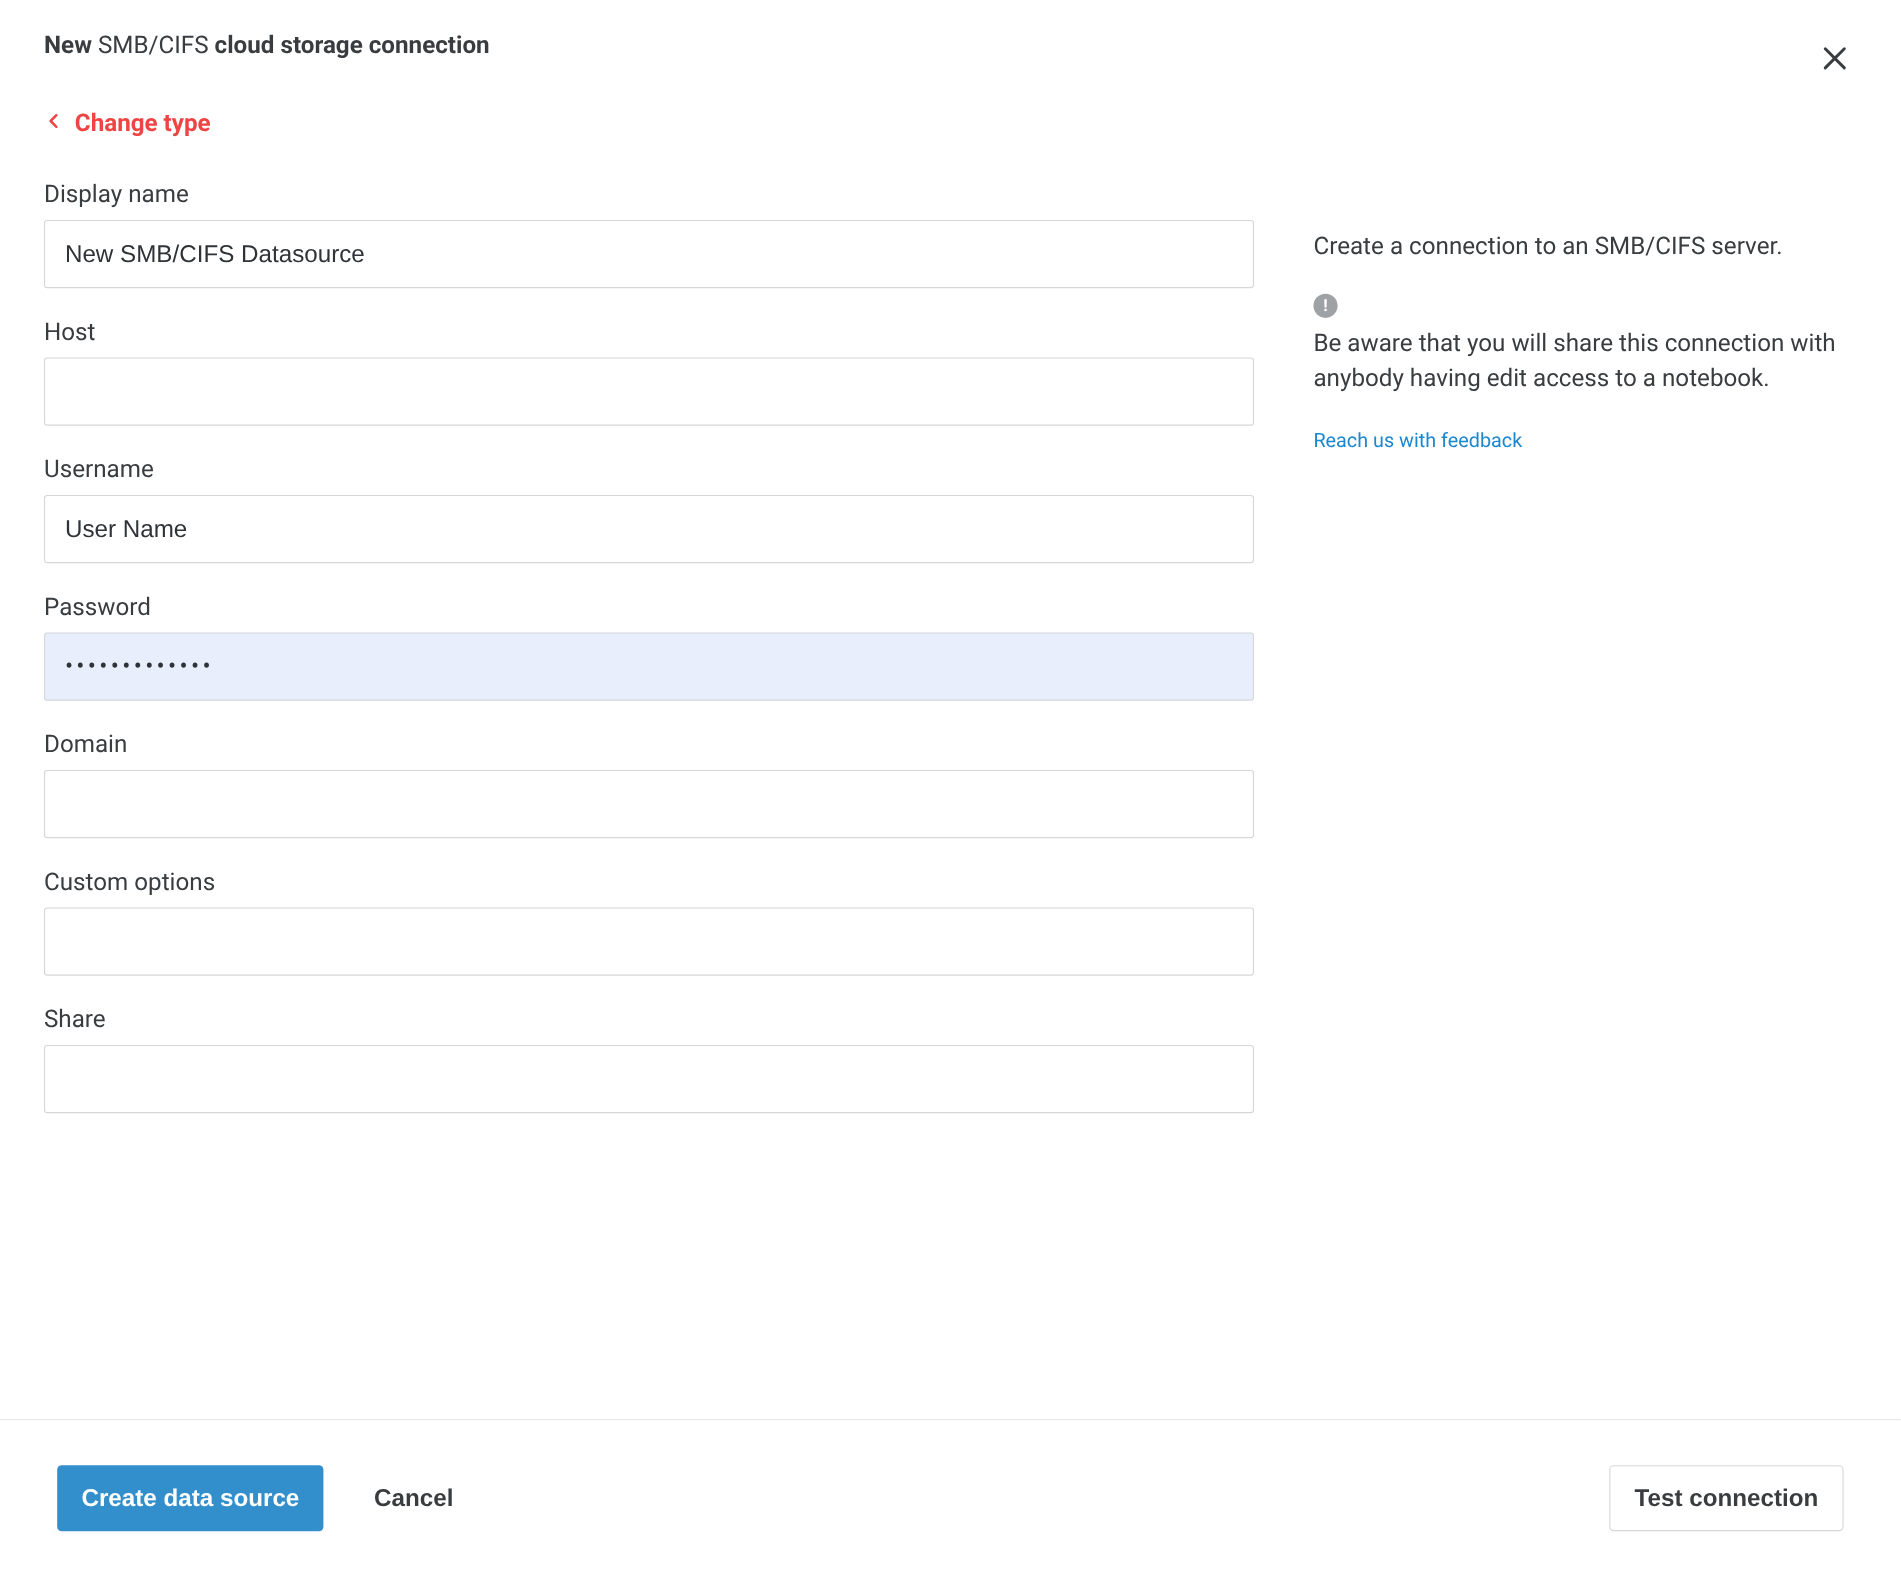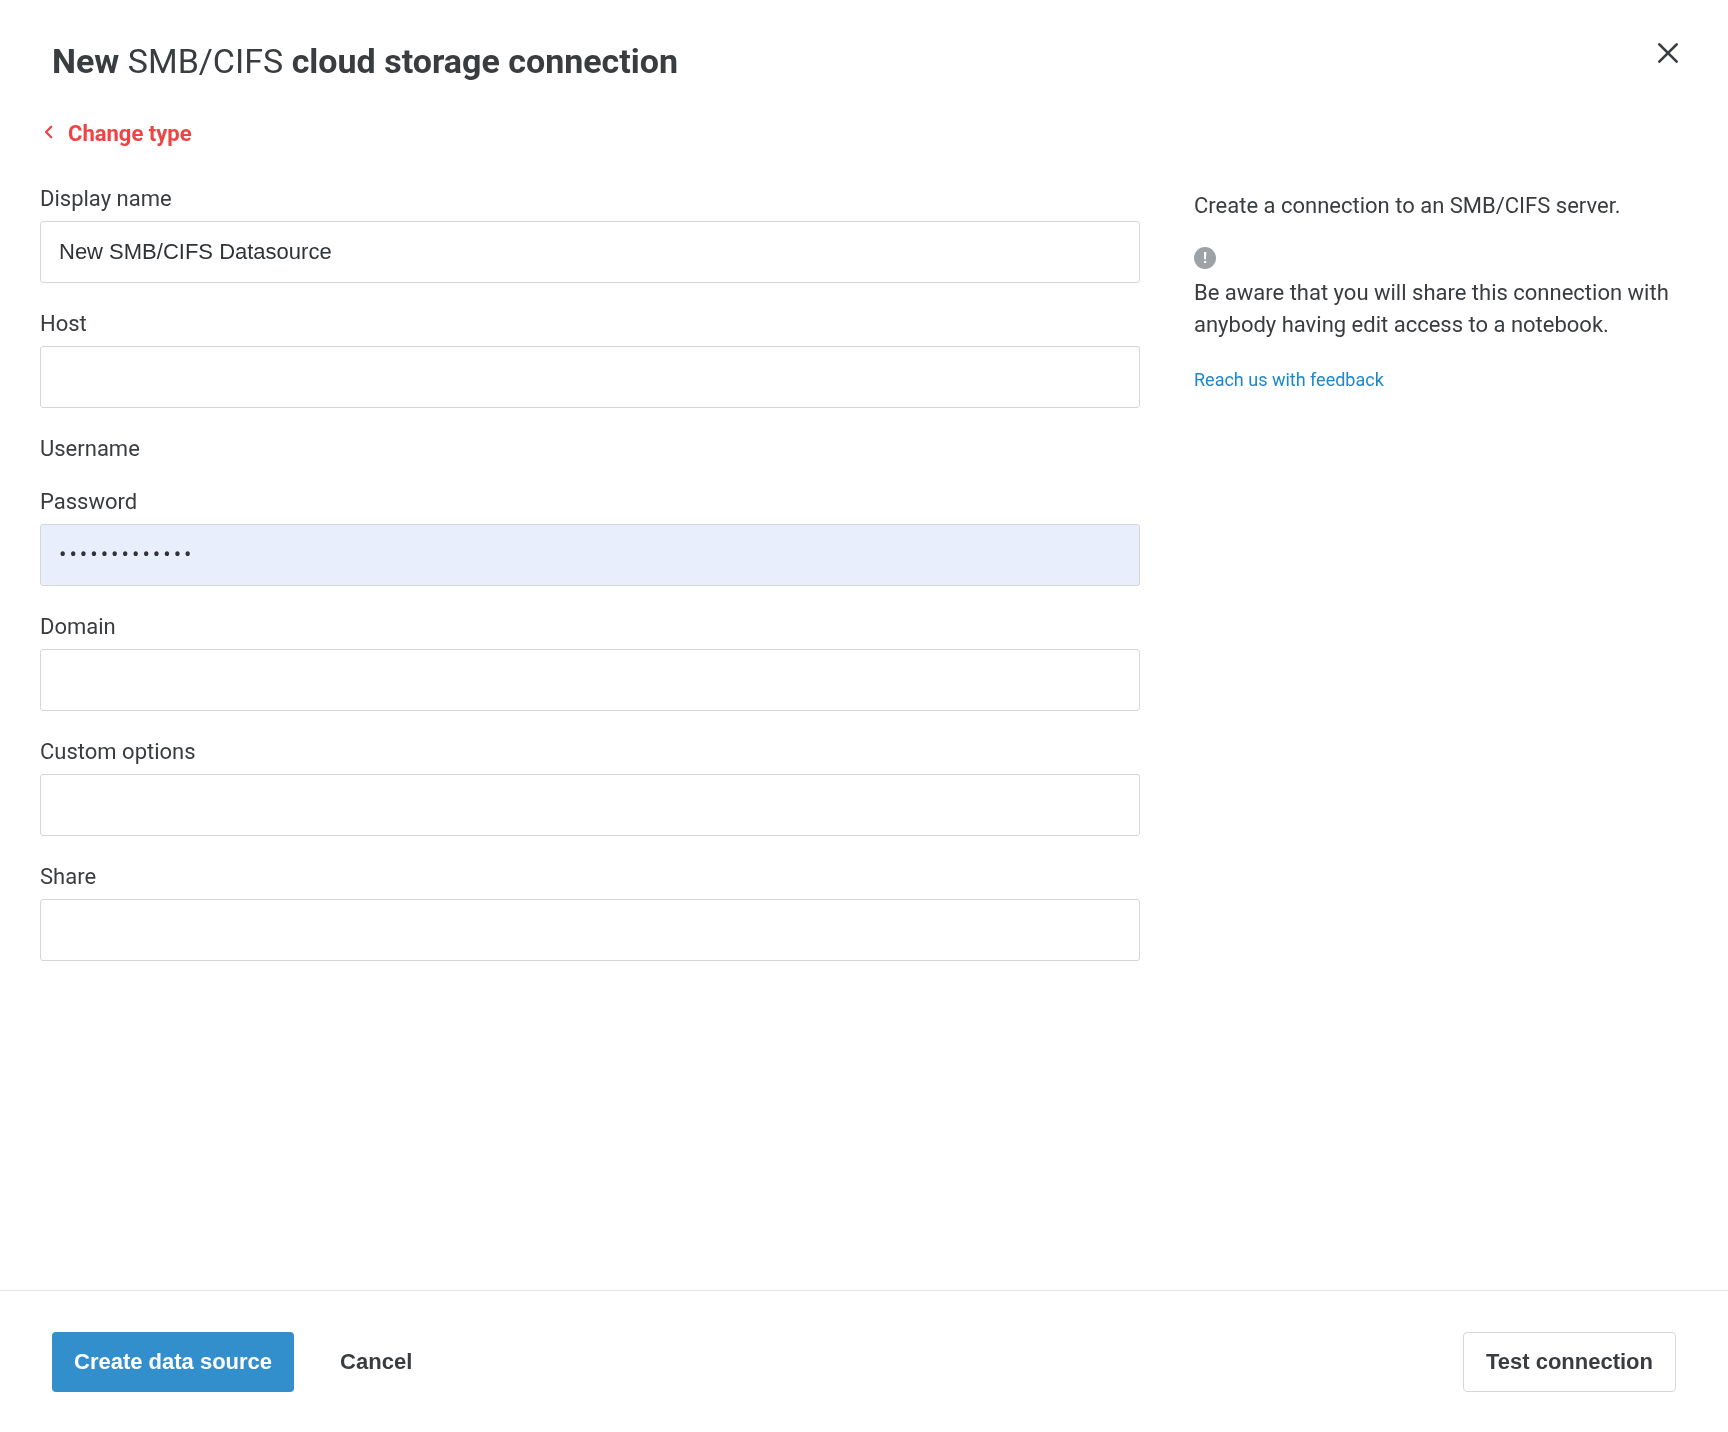--- a/index.html
+++ b/index.html
@@ -31,25 +31,25 @@
   .content {
     padding: 28px 40px 0 40px;
     min-height: 1290px;
   }
   .header-row {
     display: flex;
     align-items: flex-start;
     justify-content: space-between;
   }
   .title {
-    font-size: 34px;
+    font-size: 22px;
     line-height: 1.25;
     font-weight: 400;
     color: #3a3d40;
-    margin: 12px;
+    margin: 0;
   }
   .title .b { font-weight: 700; }
   .close-btn {
     width: 40px;
     height: 40px;
     display: flex;
     align-items: center;
     justify-content: center;
     border: none;
     background: transparent;
@@ -70,21 +70,21 @@
     cursor: pointer;
   }
   .change-type svg { width: 18px; height: 18px; }
 
   .body {
     display: flex;
     gap: 54px;
     margin-top: 40px;
   }
   .form-col { width: 1100px; }
-  .side-col { flex: 1; padding-top: 4px; }
+  .side-col { flex: 1; padding-top: 4px; margin-top: 40px; }
 
   .field { margin-bottom: 28px; }
   .field-label {
     font-size: 22px;
     color: #3a3d40;
     display: block;
     margin-bottom: 10px;
   }
   .text-input {
     width: 100%;
@@ -218,20 +218,21 @@
         </div>
 
         <div class="field">
           <label class="field-label">Host</label>
           <input class="text-input" type="text" value="" style="">
         </div>
 
 
         <div class="field">
           <label class="field-label">Username</label>
+          <input class="text-input" type="text" value="User Name" style="">
         </div>
 
         <div class="field">
           <label class="field-label">Password</label>
           <input class="text-input password" type="text" value="•••••••••••••" style="">
         </div>
 
         <div class="field">
           <label class="field-label">Domain</label>
           <input class="text-input" type="text" value="" style="">

